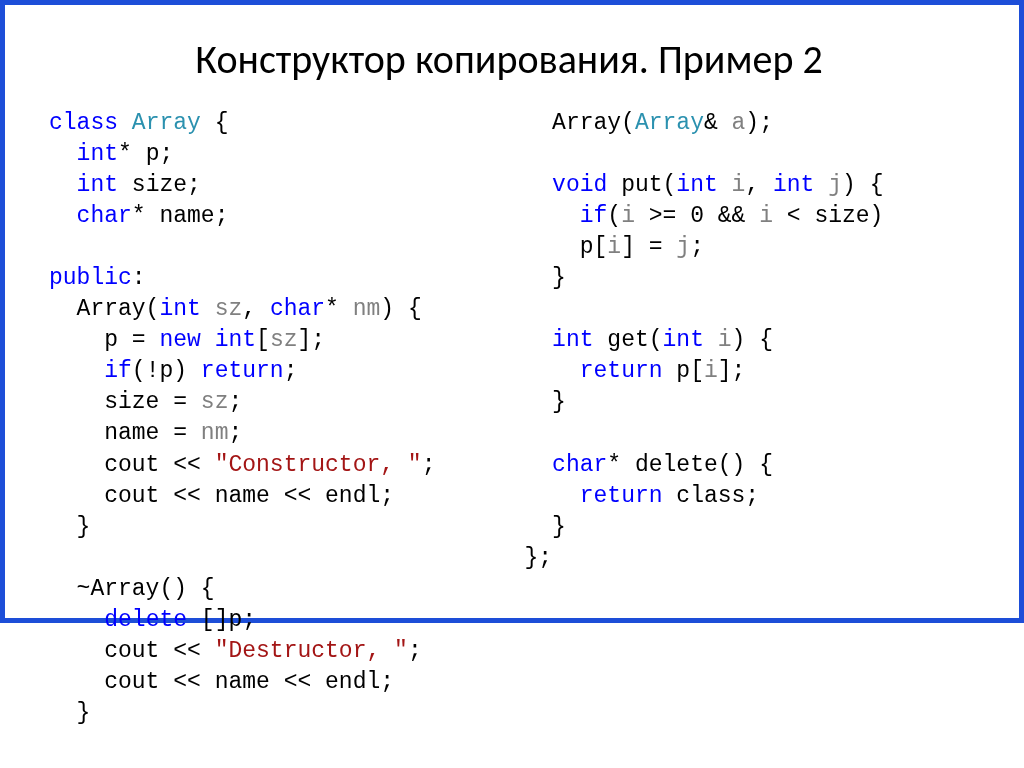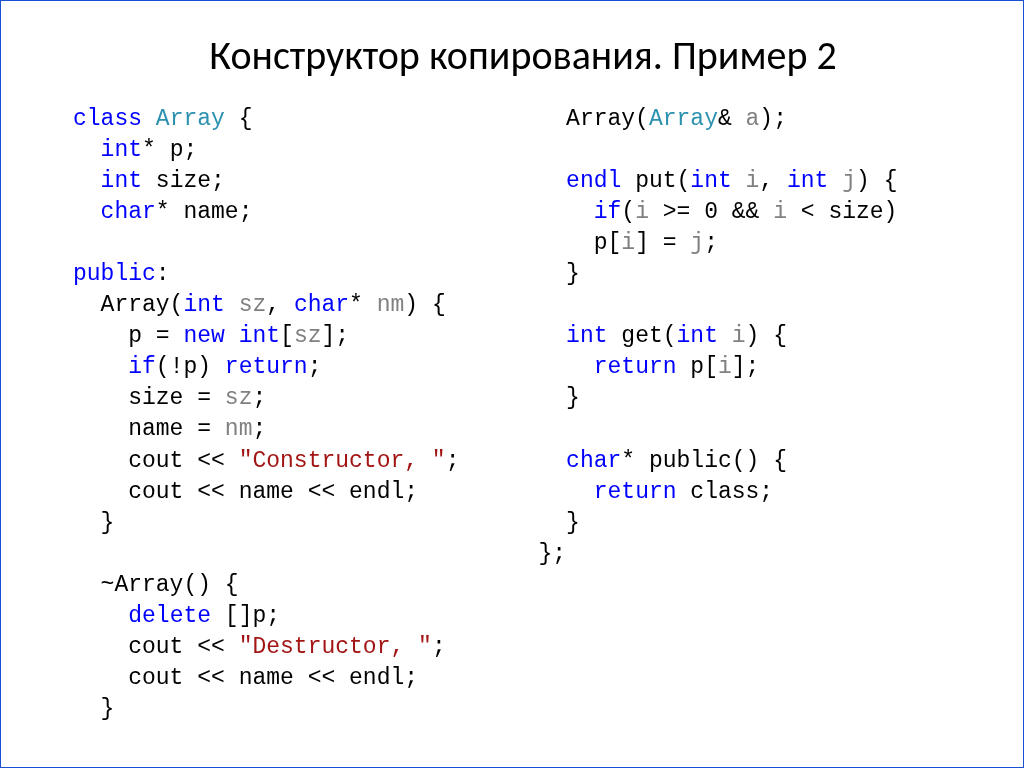--- a/index.html
+++ b/index.html
@@ -7,23 +7,23 @@
     padding: 0;
     width: 1024px;
     height: 768px;
     background: #fff;
     font-family: Calibri, Arial, sans-serif;
     color: #000;
   }
   .slide {
     box-sizing: border-box;
     width: 1024px;
-    height: 768px;
-    border: 1px solid #1d4ed8;
-    padding: 30px 50px 20px 72px;
+    height: 623px;
+    border: 5px solid #1d4ed8;
+    padding: 30px 50px 20px 44px;
     position: relative;
   }
   .title {
     text-align: center;
     font-size: 40px;
     font-weight: 400;
     margin: 0 0 24px 0;
   }
   .cols {
     display: flex;
@@ -69,28 +69,28 @@
 <span>  }</span>
 
 <span>  ~Array() {</span>
 <span>    </span><span class="kw">delete</span><span> []p;</span>
 <span>    cout &lt;&lt; </span><span class="str">"Destructor, "</span><span>;</span>
 <span>    cout &lt;&lt; name &lt;&lt; endl;</span>
 <span>  }</span></div>
 
     <div class="col col-right"><span>  Array(</span><span class="ty">Array</span><span>&amp; </span><span class="id">a</span><span>);</span>
 
-<span>  </span><span class="kw">endl</span><span> put(</span><span class="kw">int</span><span> </span><span class="id">i</span><span>, </span><span class="kw">int</span><span> </span><span class="id">j</span><span>) {</span>
+<span>  </span><span class="kw">void</span><span> put(</span><span class="kw">int</span><span> </span><span class="id">i</span><span>, </span><span class="kw">int</span><span> </span><span class="id">j</span><span>) {</span>
 <span>    </span><span class="kw">if</span><span>(</span><span class="id">i</span><span> &gt;= 0 &amp;&amp; </span><span class="id">i</span><span> &lt; size)</span>
 <span>    p[</span><span class="id">i</span><span>] = </span><span class="id">j</span><span>;</span>
 <span>  }</span>
 
 <span>  </span><span class="kw">int</span><span> get(</span><span class="kw">int</span><span> </span><span class="id">i</span><span>) {</span>
 <span>    </span><span class="kw">return</span><span> p[</span><span class="id">i</span><span>];</span>
 <span>  }</span>
 
-<span>  </span><span class="kw">char</span><span>* public() {</span>
+<span>  </span><span class="kw">char</span><span>* delete() {</span>
 <span>    </span><span class="kw">return</span><span> class;</span>
 <span>  }</span>
 <span>};</span></div>
 
   </div>
 </div>
 
 </body></html>

